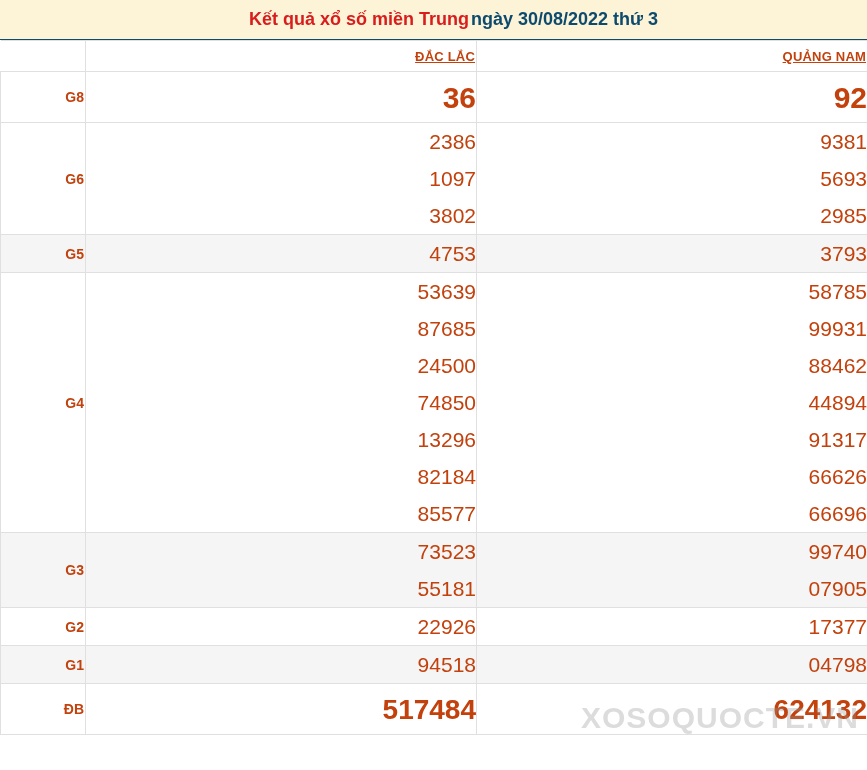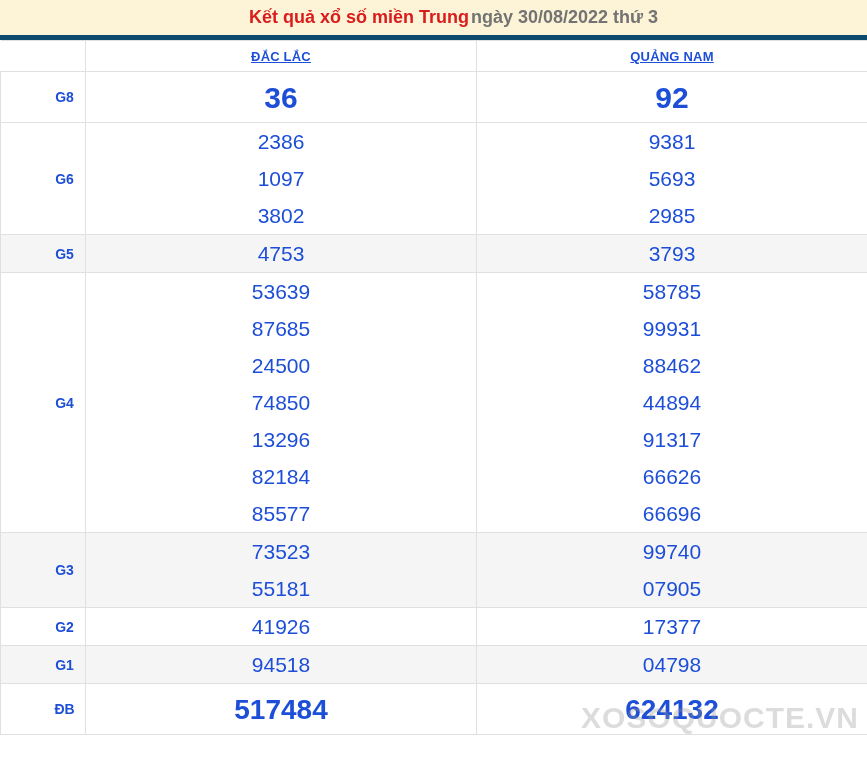--- a/index.html
+++ b/index.html
@@ -23,48 +23,48 @@
 
   
   .header {
     height: 40px;
     background: #fdf3d6;
     display: flex;
     align-items: center;
     justify-content: center;
     font-size: 18px;
     font-weight: bold;
-    border-bottom: 5px solid #0c4a6e;
+    border-bottom: 1px solid #0c4a6e;
     box-sizing: border-box;
     padding-left: 40px;
   }
   .header .title-main {
     color: #d91c1c;
   }
   .header .title-date {
-    color: #737373;
+    color: #0c4a6e;
     font-weight: bold;
     margin-left: 2px;
   }
 
   
   table.lottery {
     border-collapse: collapse;
     width: 867px;
     table-layout: fixed;
   }
   table.lottery col.c-label { width: 85px; }
   table.lottery col.c-prov  { width: 391px; }
 
   table.lottery th,
   table.lottery td {
     border: 1px solid #e0e0e0;
-    text-align: center;
+    text-align: right;
     vertical-align: middle;
-    color: #1d4ed8;
+    color: #c2410c;
   }
 
   thead th {
     height: 28px;
     font-size: 13px;
     font-weight: bold;
     color: #1a4fa0;
     background: #ffffff;
     letter-spacing: .2px;
   }
@@ -210,21 +210,21 @@
             <span class="n">55181</span>
           </td>
           <td class="nums">
             <span class="n">99740</span>
             <span class="n">07905</span>
           </td>
         </tr>
         <tr>
           <td class="label">G2</td>
           <td class="nums">
-            <span class="n">41926</span>
+            <span class="n">22926</span>
           </td>
           <td class="nums">
             <span class="n">17377</span>
           </td>
         </tr>
         <tr class="shade">
           <td class="label">G1</td>
           <td class="nums">
             <span class="n">94518</span>
           </td>

